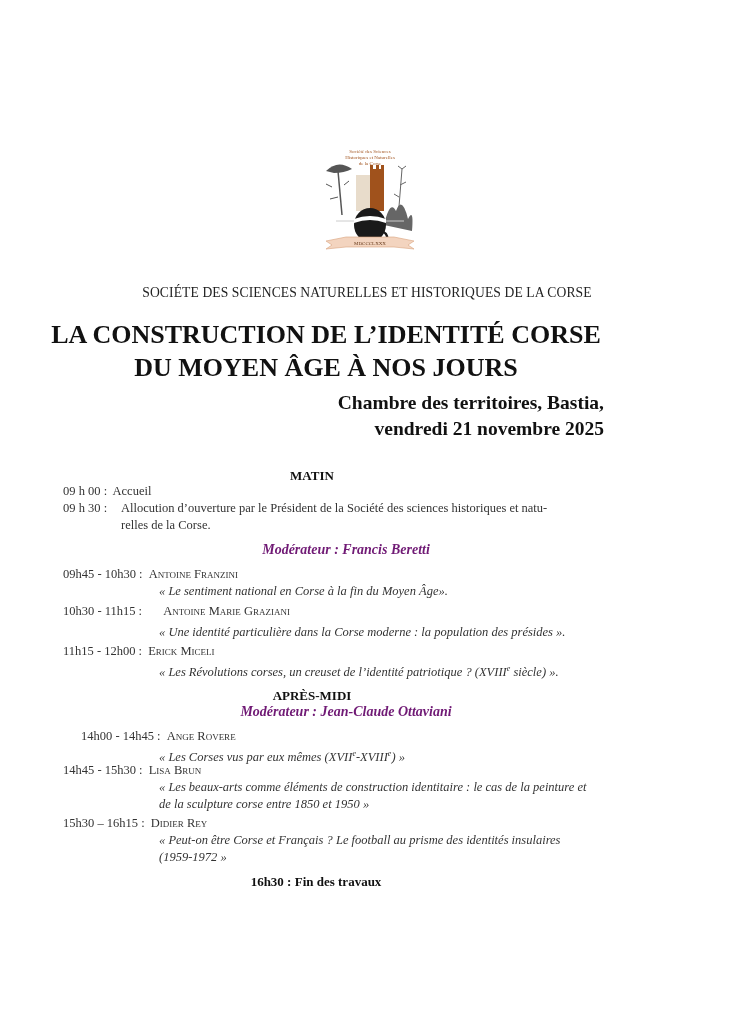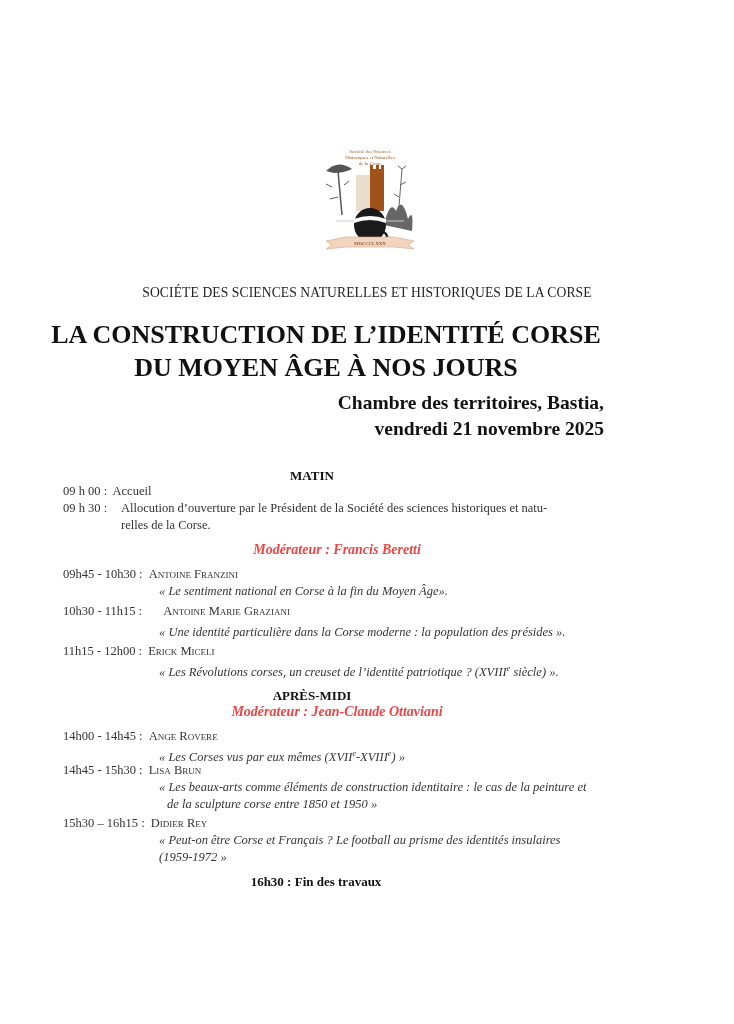--- a/index.html
+++ b/index.html
@@ -18,22 +18,22 @@
   }
   .subtitle {
     position: absolute; top: 390px; left: 0; width: 604px; text-align: right;
     font-weight: bold; font-size: 19.5px; line-height: 26px; color: #111;
   }
   .section-heading {
     position: absolute; left: 0; width: 624px; text-align: center;
     font-weight: bold; font-size: 13px; color: #111;
   }
   .moderator {
-    position: absolute; left: 0; width: 674px; text-align: center;
-    font-weight: bold; font-style: italic; font-size: 14px; color: #ef4444;
+    position: absolute; left: 9px; width: 674px; text-align: center;
+    font-weight: bold; font-style: italic; font-size: 14px; color: #701a75;
   }
   .row { position: absolute; left: 63px; font-size: 12.5px; color: #333; line-height: 17px; }
   .time { display: inline-block; }
   .text { display: inline; }
   .hang { position: absolute; font-size: 12.5px; color: #333; line-height: 17px; text-align: justify; }
   .speaker { font-variant: small-caps; font-size: 12.5px; color: #333; }
   .talk {
     position: absolute; left: 159px; width: 510px; font-style: italic;
     font-size: 12.5px; line-height: 17px; color: #333; text-align: justify;
   }
@@ -115,31 +115,31 @@
 <div class="row" style="top:643px;">
   <span class="time" style="margin-right: 3px;">11h15 - 12h00 :</span>
   <span class="speaker">Erick Miceli</span>
 </div>
 <div class="talk" style="top:660px;"><span>« Les Révolutions corses, un creuset de l’identité patriotique ? (XVIII</span><sup style="font-size:8px;">e</sup><span> siècle) ».</span></div>
 
 <div class="section-heading" style="top:688px;">APRÈS-MIDI</div>
 <div class="moderator" style="top:704px;">Modérateur : Jean-Claude Ottaviani</div>
 
 <div class="row" style="top:728px;">
-  <span class="time" style="margin-right: 3px;">14h00 - 14h45 :</span>
+  <span class="time" style="margin-right: 3px; margin-left: 18px;">14h00 - 14h45 :</span>
   <span class="speaker">Ange Rovere</span>
 </div>
 <div class="talk" style="top:745px;"><span>« Les Corses vus par eux mêmes (XVII</span><sup style="font-size:8px;">e</sup><span>-XVIII</span><sup style="font-size:8px;">e</sup><span>) »</span></div>
 
 <div class="row" style="top:762px;">
   <span class="time" style="margin-right: 3px;">14h45 - 15h30 :</span>
   <span class="speaker">Lisa Brun</span>
 </div>
 <div class="talk" style="top:779px;">« Les beaux-arts comme éléments de construction identitaire : le cas de la peinture et</div>
-<div class="talk" style="top:796px;margin-left:8px;">de la sculpture corse entre 1850 et 1950 »</div>
+<div class="talk" style="top:796px;">de la sculpture corse entre 1850 et 1950 »</div>
 
 <div class="row" style="top:815px;">
   <span class="time" style="margin-right: 3px;">15h30 – 16h15 :</span>
   <span class="speaker">Didier Rey</span>
 </div>
 <div class="talk" style="top:832px;">« Peut-on être Corse et Français ? Le football au prisme des identités insulaires</div>
 <div class="talk" style="top:849px;">(1959-1972 »</div>
 
 <div class="end">16h30 : Fin des travaux</div>
 

